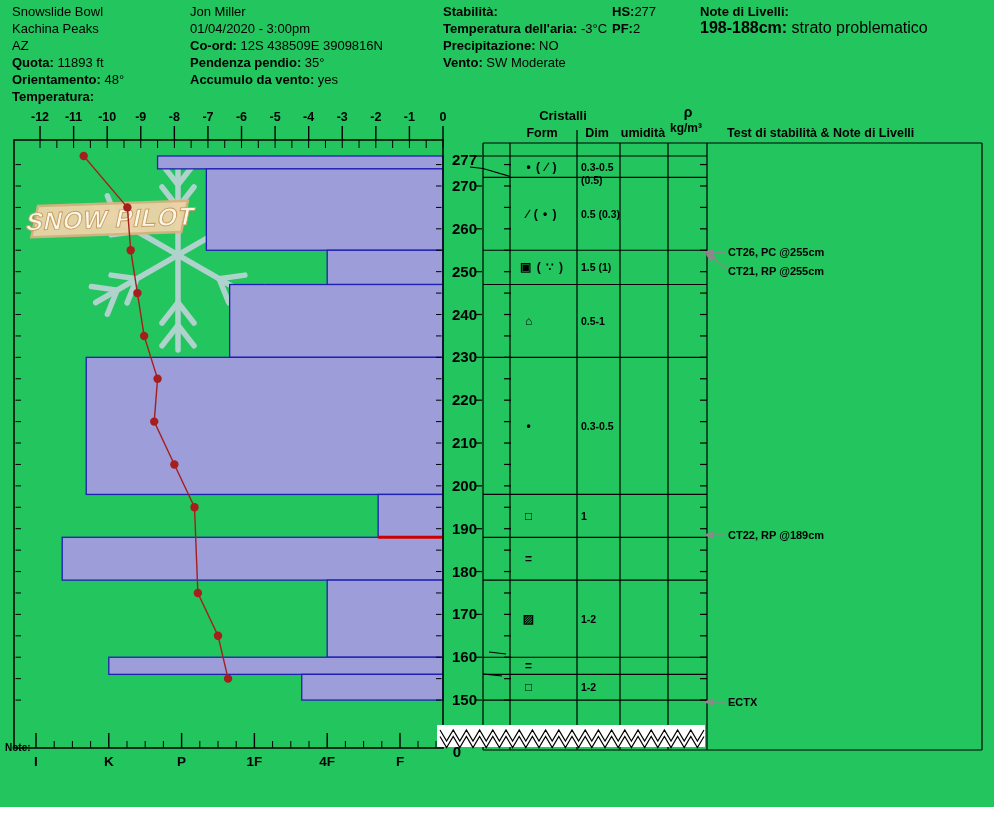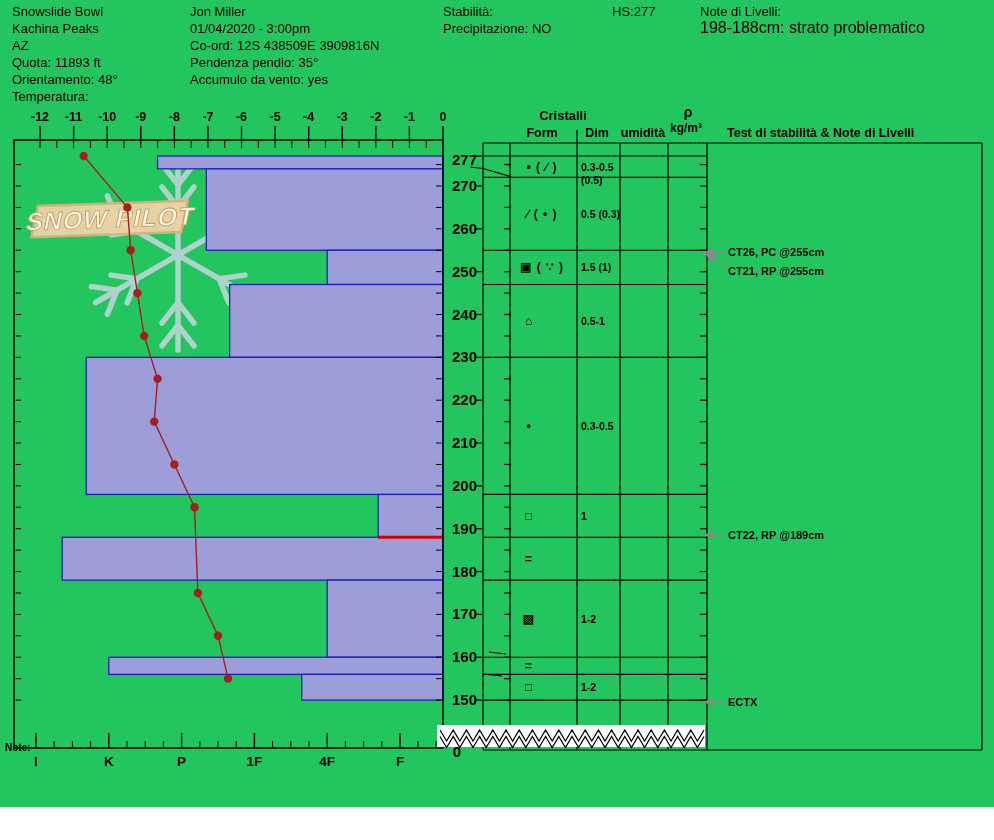--- a/index.html
+++ b/index.html
@@ -1,19 +1,19 @@
 <!DOCTYPE html>
 <html><head>
 <meta charset="utf-8">
 <style>
   html,body{margin:0;padding:0;background:#fff;}
   .stage{position:relative;width:994px;height:807px;background:#22c55e;
          font-family:"Liberation Sans",sans-serif;color:#000;overflow:hidden;}
   .hcol{position:absolute;top:3px;font-size:13px;line-height:17px;white-space:nowrap;z-index:3;}
-  .hcol b{font-weight:normal;}
+  .hcol b{font-weight:bold;}
   .hrow{position:relative;}
   .rsub{position:absolute;left:169px;top:0;}
   .notecol .item{font-size:16px;line-height:15px;}
   .footer-note{position:absolute;left:5px;top:742px;font-size:10px;font-weight:bold;z-index:3;}
   svg{position:absolute;left:0;top:0;z-index:2;}
 </style>
 </head>
 <body>
 
 <div class="stage">
@@ -27,21 +27,23 @@
     </div>
   <div class="hcol" style="left:190px;">
       <div class="hrow ">Jon Miller</div>
       <div class="hrow ">01/04/2020 - 3:00pm</div>
       <div class="hrow "><b>Co-ord:</b> 12S 438509E 3909816N</div>
       <div class="hrow "><b>Pendenza pendio:</b> 35°</div>
       <div class="hrow "><b>Accumulo da vento:</b> yes</div>
     </div>
   <div class="hcol" style="left:443px;width:255px;">
       <div class="hrow "><b>Stabilità:</b> <span class="rsub"><b>HS:</b>277</span></div>
+      <div class="hrow "><b>Temperatura dell'aria:</b> -3°C<span class="rsub"><b>PF:</b>2</span></div>
       <div class="hrow "><b>Precipitazione:</b> NO</div>
+      <div class="hrow "><b>Vento:</b> SW Moderate</div>
     </div>
   <div class="hcol notecol" style="left:700px;">
       <div class="hrow "><b>Note di Livelli:</b></div>
       <div class="hrow item"><b>198-188cm:</b> strato problematico</div>
     </div>
 
   <svg id="chart" width="994" height="840" viewBox="0 0 994 840">
       <g stroke="#c8d5e0" stroke-width="5.5" stroke-linecap="round" opacity="0.85">
         <line x1="178" y1="255" x2="178" y2="160"></line>
         <line x1="178" y1="207.5" x2="161.99280164153288" y2="187.01172040622524"></line>

